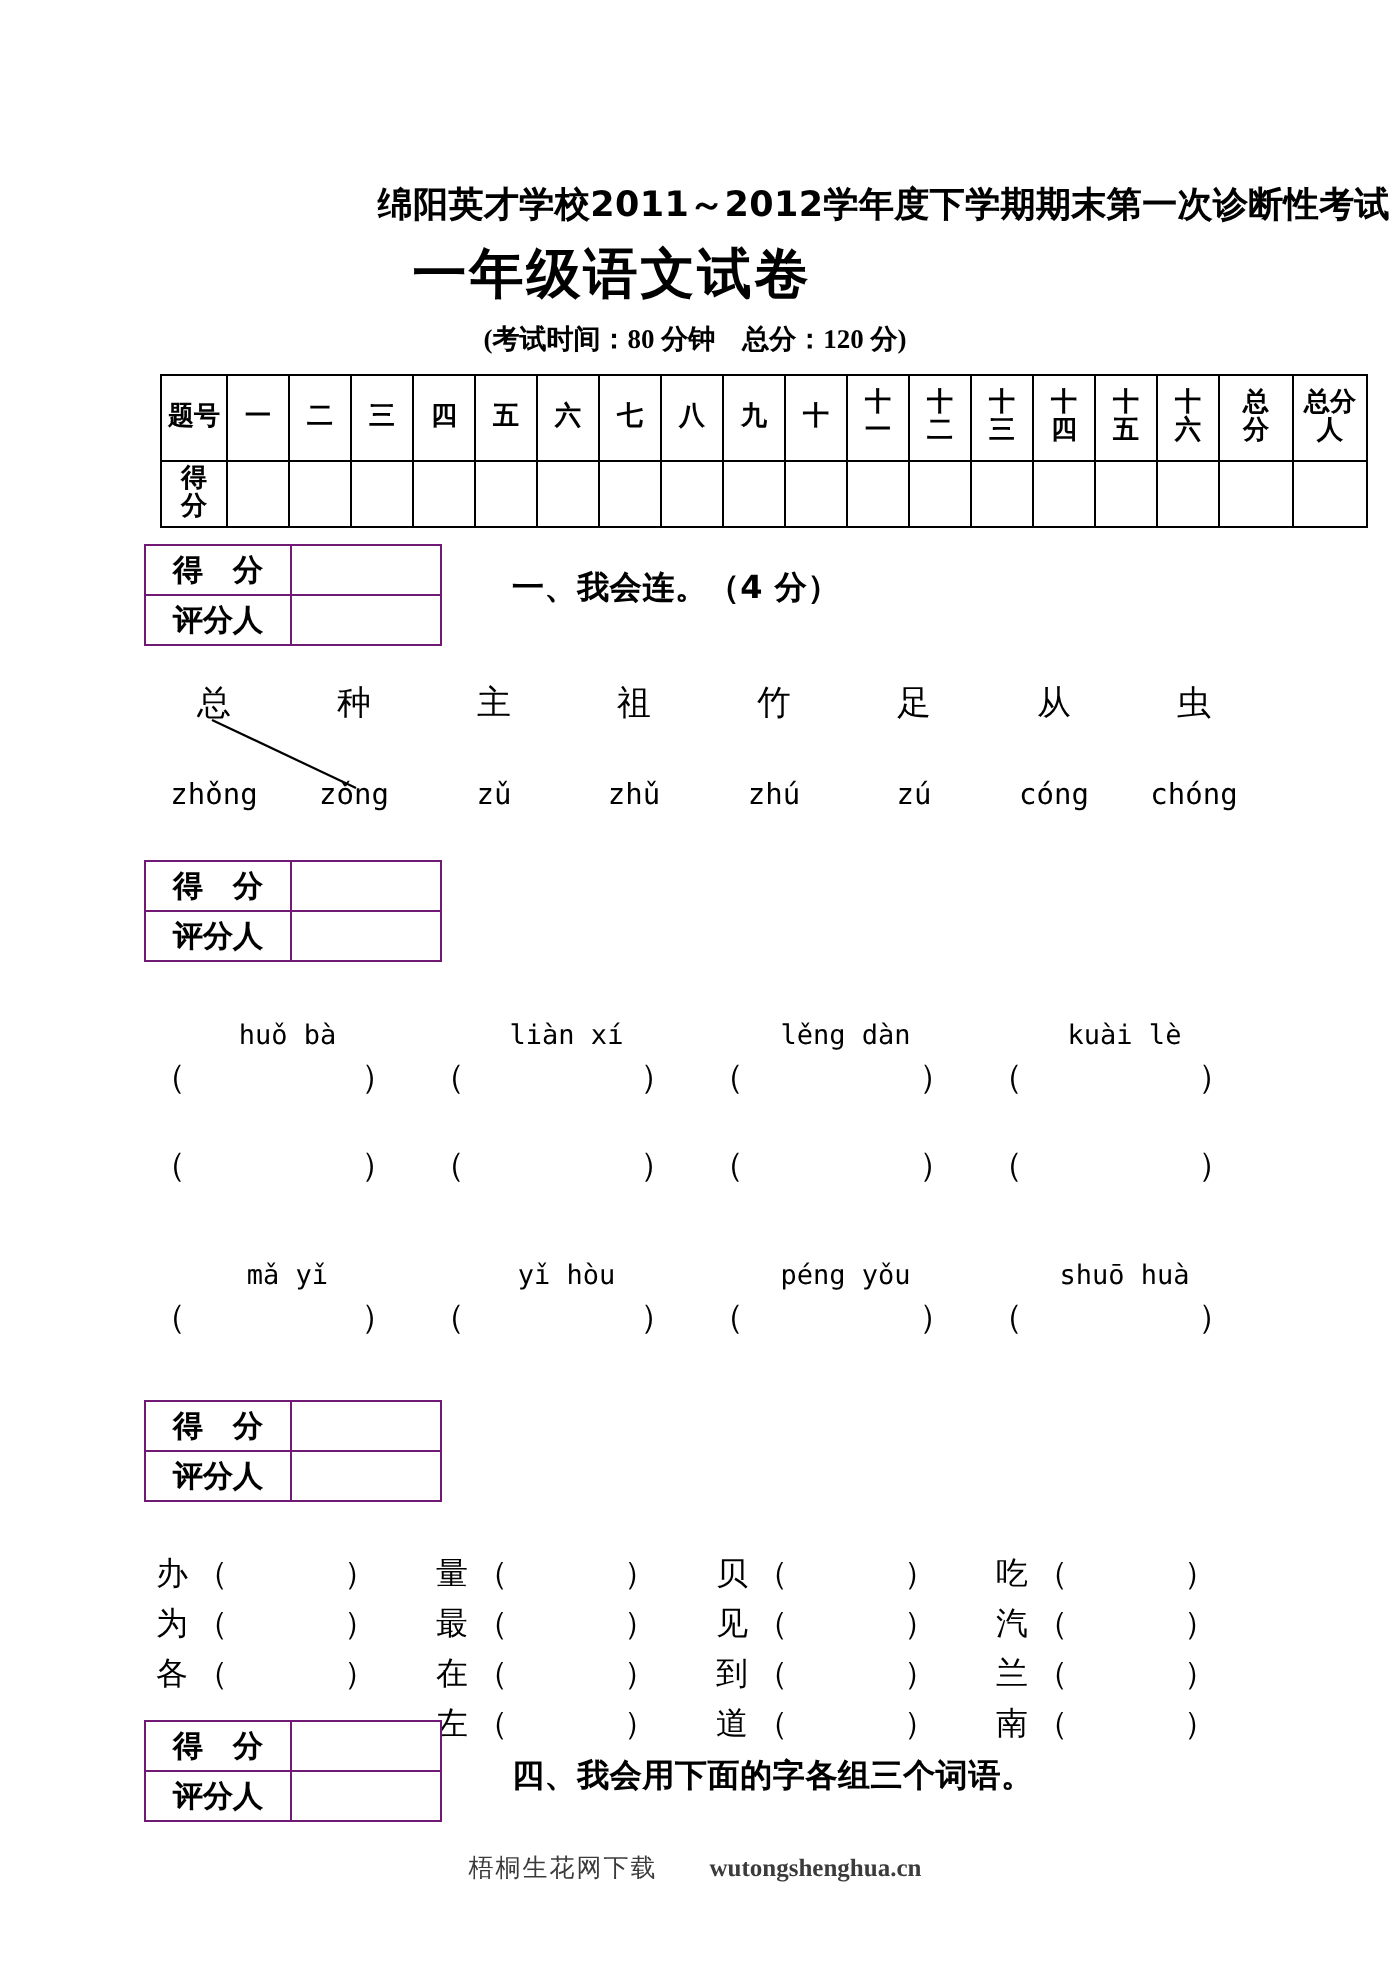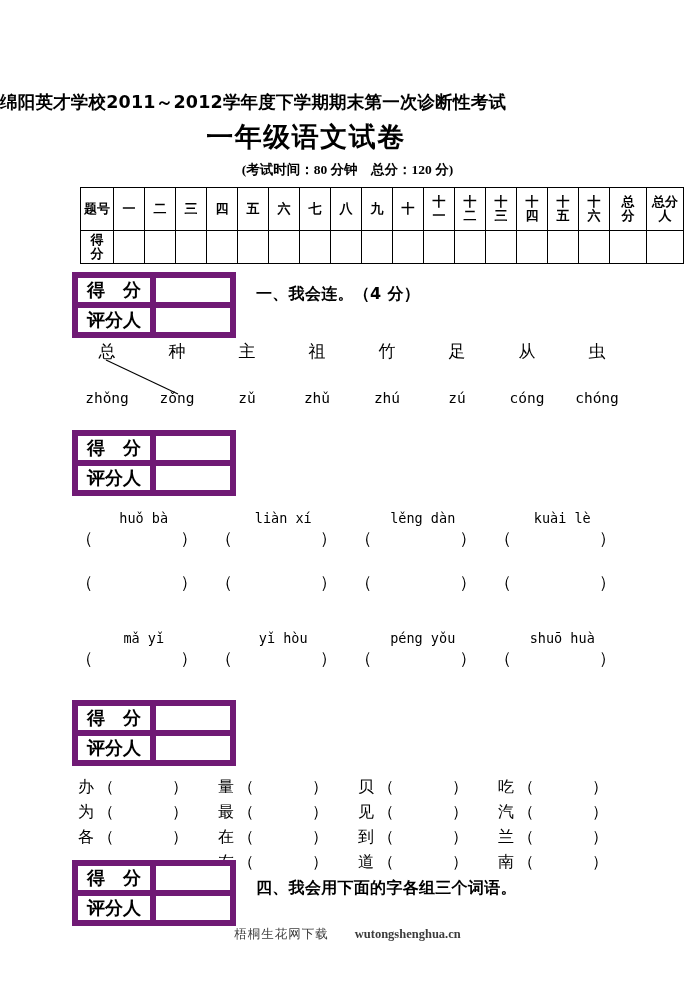--- a/index.html
+++ b/index.html
@@ -19,21 +19,21 @@
   .page {
     position: absolute;
     inset: 0;
   }
 
   
   .doc-title-1 {
     position: absolute;
     left: 0; top: 90px;
     width: 695px;
-    text-align: left;
+    text-align: right;
     font-family: "DejaVu Sans", sans-serif;
     font-weight: bold;
     font-size: 17.5px;
     letter-spacing: 0.2px;
     white-space: nowrap;
   }
   .doc-title-2 {
     position: absolute;
     left: 0; top: 119px;
     width: 612px;
@@ -78,24 +78,24 @@
   .stack { display: block; line-height: 1.05; }
 
   
   .marker-box {
     position: absolute;
     border-collapse: collapse;
     table-layout: fixed;
     background: #fff;
   }
   .marker-box td {
-    border: 6px solid #701a75;
+    border: 1px solid #701a75;
     font-family: "DejaVu Serif", serif;
     font-weight: bold;
-    font-size: 18px;
+    font-size: 15px;
     text-align: center;
     height: 24px;
     padding: 0 2px;
   }
   .marker-box .lab { width: 68px; }
   .marker-box .blank { width: 70px; }
 
   
   .sec-head {
     position: absolute;

